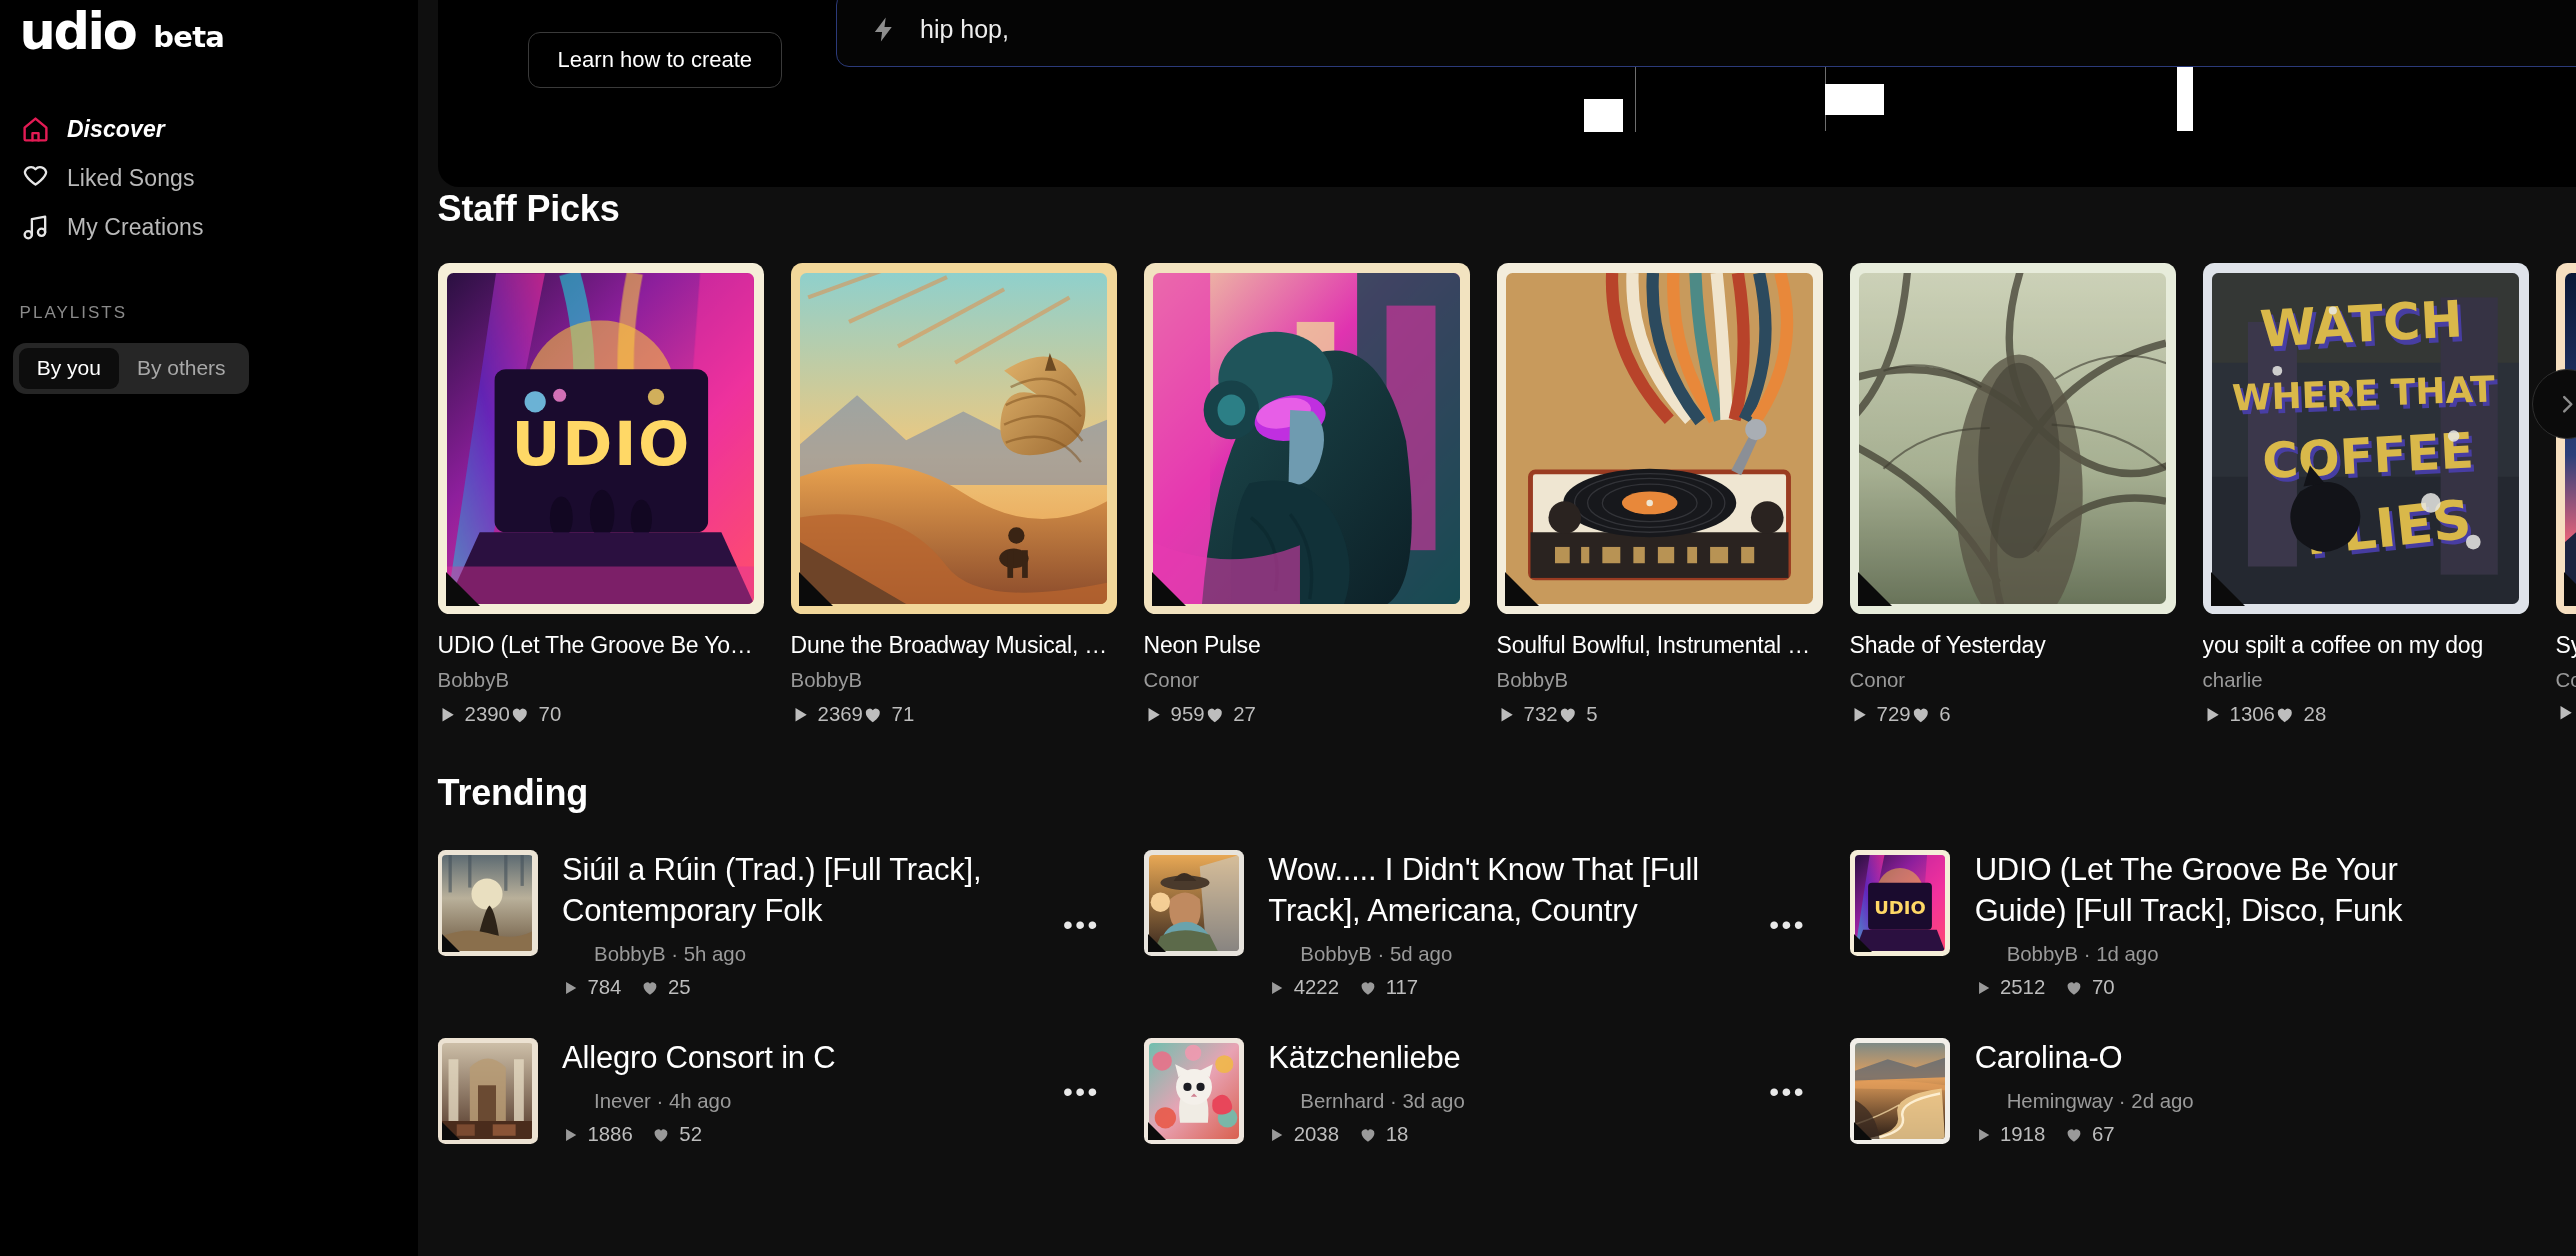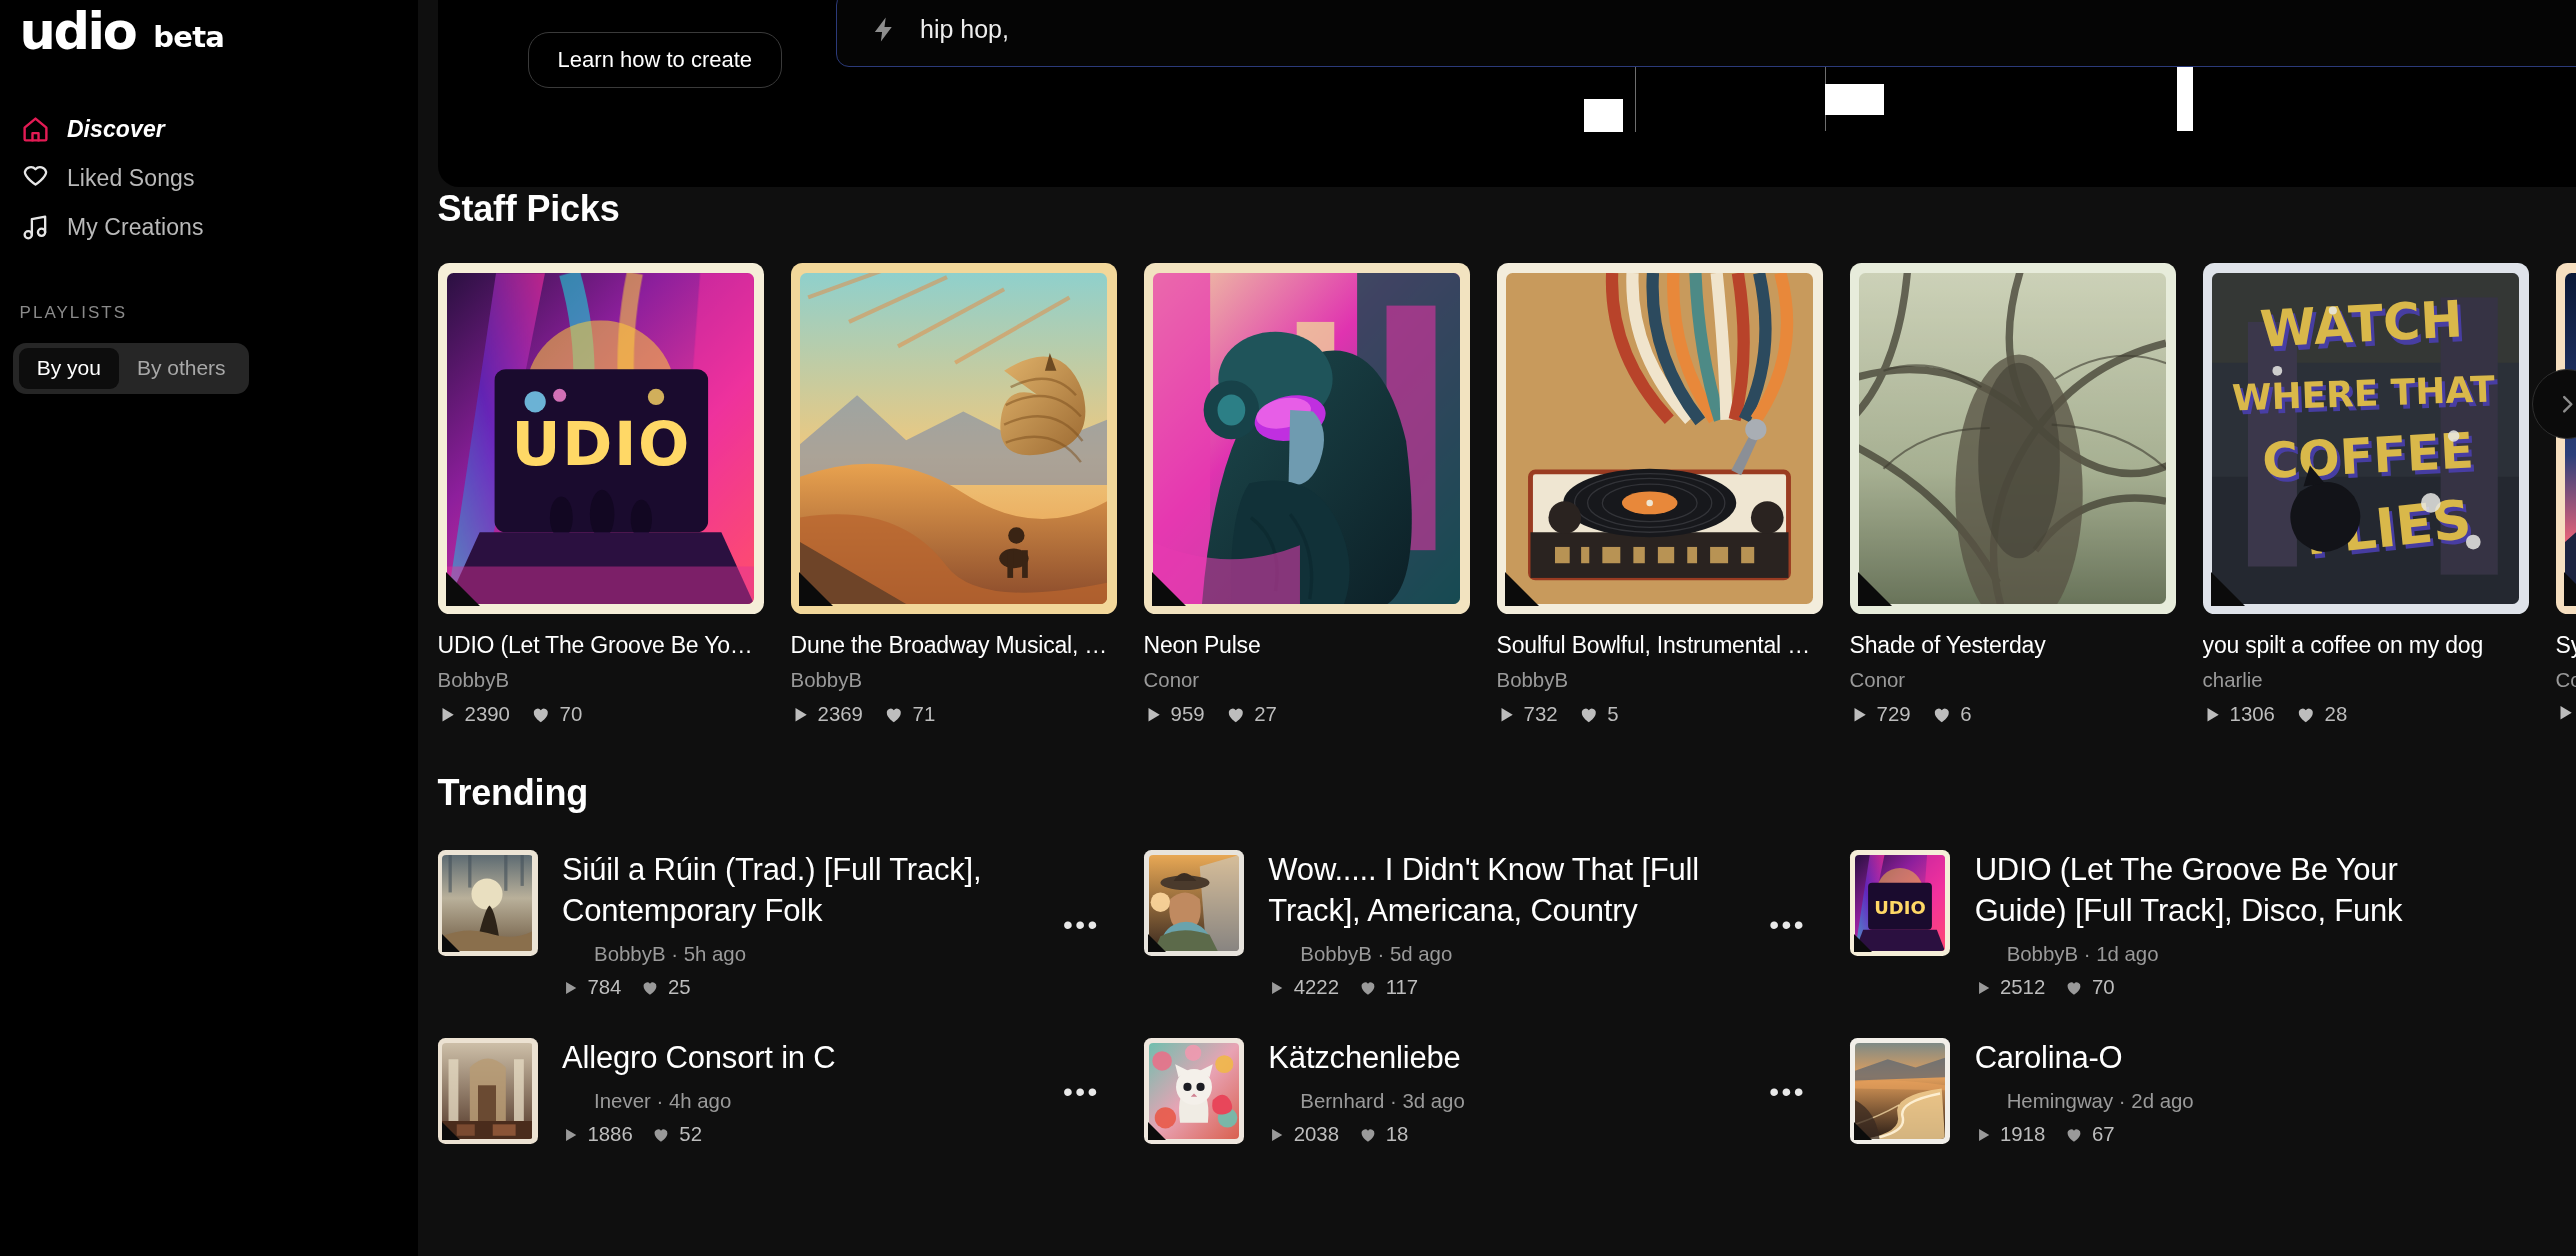--- a/index.html
+++ b/index.html
@@ -57,21 +57,21 @@
     position: relative; overflow: hidden;
   }
 
   
   .banner {
     position: absolute; top: -131px; left: 19.6px; right: -33px; height: 318px;
     background: #000; border-radius: 21px; overflow: hidden;
   }
   .learn-btn {
     position: absolute; left: 90px; top: 163px;
-    border: 0.8px solid #3a3a3a; border-radius: 21px;
+    border: 0.8px solid #3a3a3a; border-radius: 12px;
     padding: 14px 29px; color: #fff; font-size: 22px; background: transparent;
     white-space: nowrap;
   }
   .banner-art { position:absolute; inset:0; }
   .ba { position: absolute; background: #fff; }
   .ba-line { position:absolute; background:#6e6e6e; }
 
   .content { position: absolute; top: 188px; left: 0; right: 0; bottom: 0; }
 
   .h2 {
@@ -94,21 +94,21 @@
   .notch {
     position: absolute; left: 8.2px; bottom: 8.2px; width: 0; height: 0;
     border-left: 34px solid #0b0b0b; border-top: 34px solid transparent;
     z-index: 3;
   }
   .card-title {
     margin-top: 18px; font-size: 23px; color: #fff; white-space: nowrap;
     overflow: hidden; text-overflow: ellipsis; letter-spacing: -0.2px;
   }
   .card-artist { margin-top: 9.8px; font-size: 20.4px; color: #9a9a9a; }
-  .stats { margin-top: 11.4px; display: flex; align-items: flex-end; gap: 21px; }
+  .stats { margin-top: 11.4px; display: flex; align-items: flex-end; }
   .stat { display: flex; align-items: center; gap: 9px; font-size: 20.4px; color: #bdbdbd; }
   .carousel-next {
     position: absolute; right: -26px; top: 106px; width: 70px; height: 70px;
     border-radius: 50%; background: #0b0b0b; border: 1.6px solid #2e2e2e;
     display: flex; align-items: center; justify-content: center; z-index: 9;
   }
 
   
   .trending { margin-top: 46px; }
   .tgrid {

